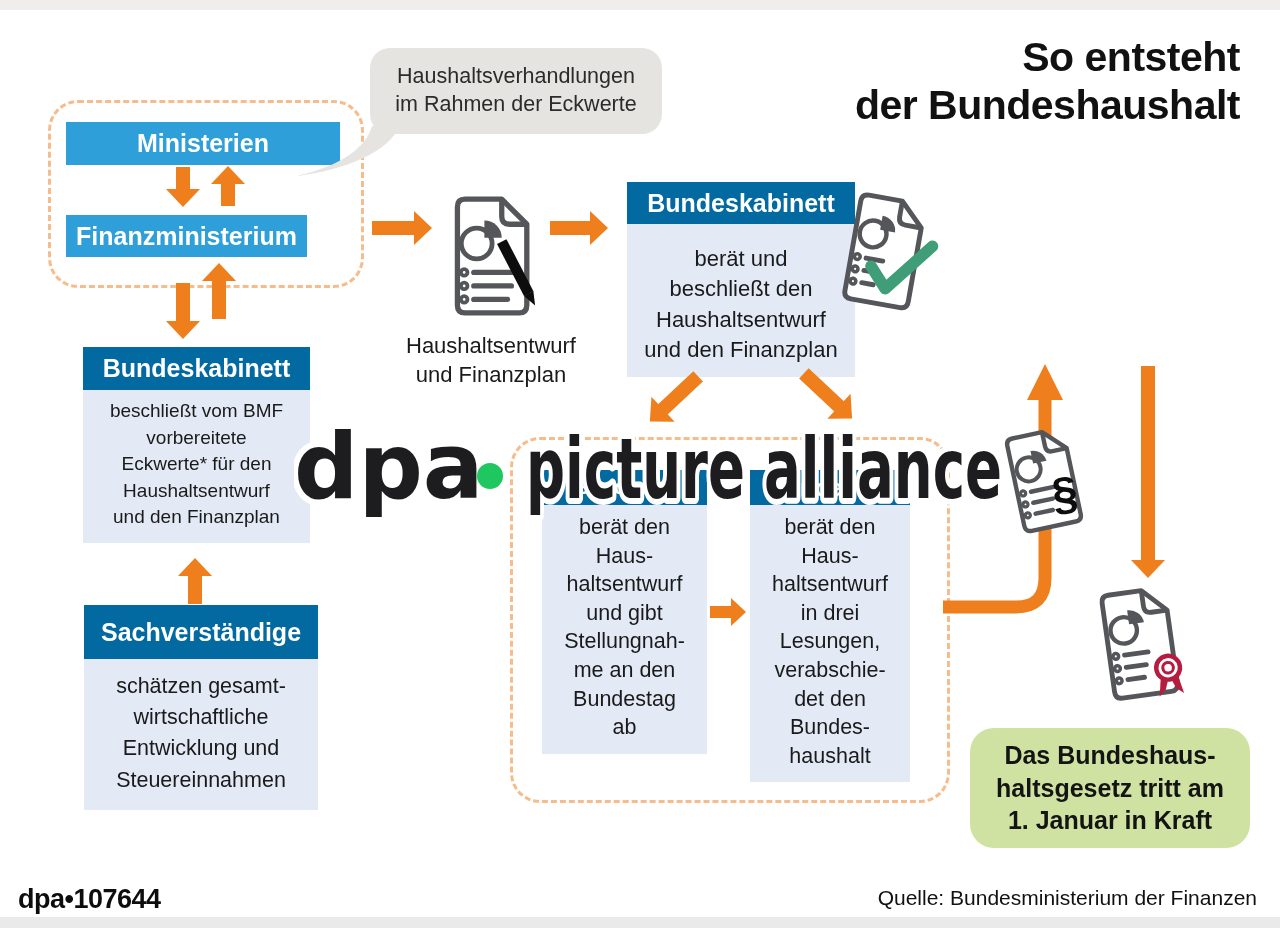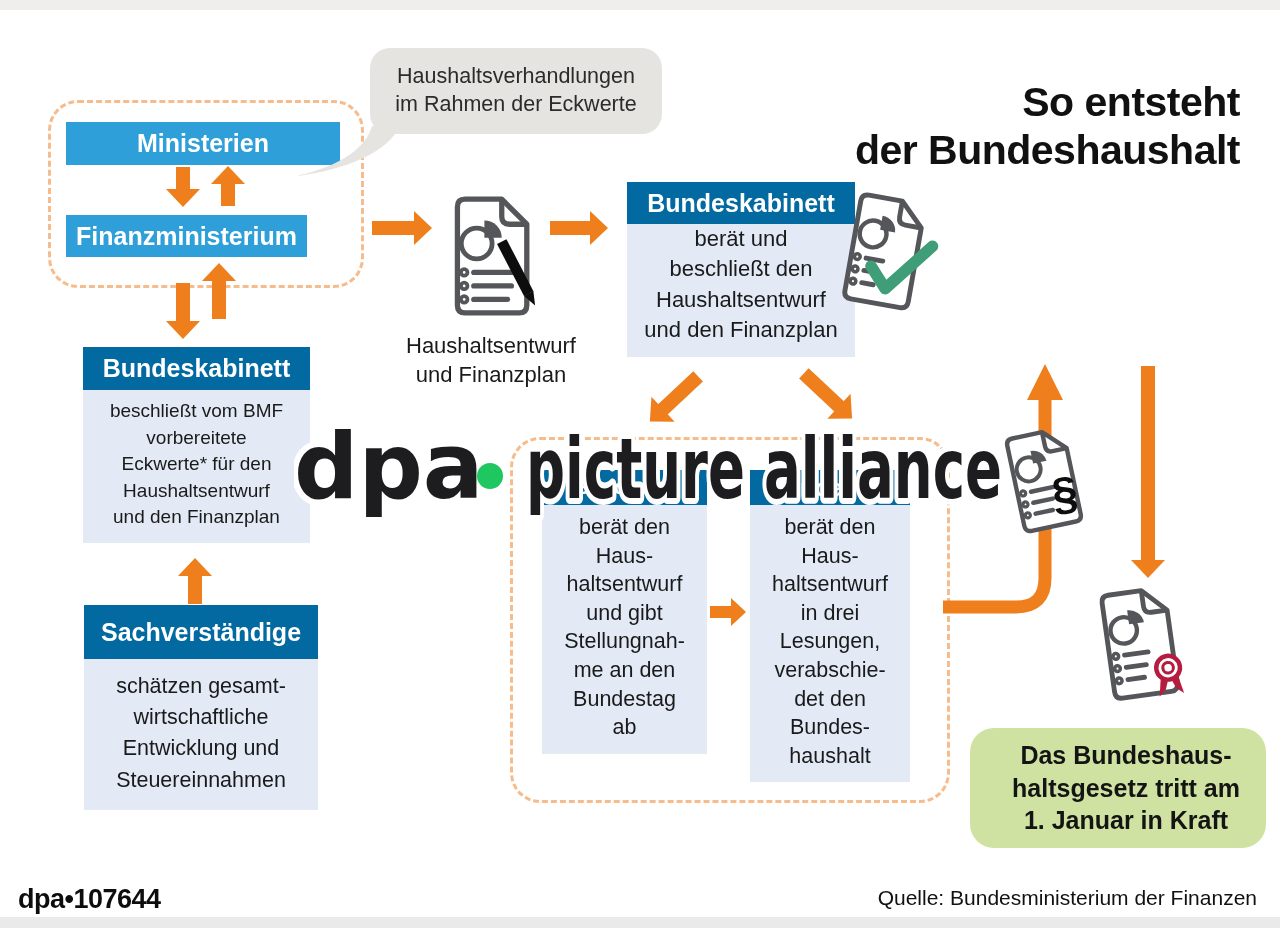--- a/index.html
+++ b/index.html
@@ -4,21 +4,21 @@
 <style>
   html,body{margin:0;padding:0;}
   body{width:1280px;height:928px;position:relative;background:#ffffff;
        font-family:"Liberation Sans", sans-serif;overflow:hidden;color:#1a1a1a;}
   .abs{position:absolute;}
   .ml{white-space:pre-line;}
   
   .strip{left:0;width:1280px;background:#efeeec;}
   
   .title{right:40px;top:34px;width:520px;text-align:right;font-size:41px;font-weight:800;
-         line-height:1.17;color:#111;letter-spacing:-0.5px;margin-top:45px;}
+         line-height:1.17;color:#111;letter-spacing:-0.5px;}
   
   .bubble{left:370px;top:48px;width:292px;height:86px;background:#e6e4e0;border-radius:20px;
           display:flex;align-items:center;justify-content:center;text-align:center;
           font-size:21.5px;line-height:1.3;color:#2b2b2b;z-index:6;}
   .tail{left:296px;top:126px;z-index:6;}
   
   .dashed{border:3px dashed #f6bc8c;border-radius:30px;z-index:2;background:transparent;}
   
   .bluebar{background:#2e9fd9;color:#fff;font-weight:700;display:flex;align-items:center;
            justify-content:center;z-index:3;}
@@ -42,21 +42,21 @@
   .a-sm{height:28px;}
   .a-sm .shaft{top:8px;height:12px;left:0;right:13px;}
   .a-sm .head{right:0;top:0;border-top:14px solid transparent;border-bottom:14px solid transparent;border-left:15px solid #ee7f1c;}
   
   .icon{z-index:8;}
   .para-sign{left:1052px;top:466px;font-size:46px;font-weight:800;color:#0d0d0d;z-index:9;
              transform:rotate(-8deg);}
   
   .note{left:970px;top:728px;width:280px;height:120px;background:#cfe2a2;border-radius:24px;
         display:flex;align-items:center;justify-content:center;text-align:center;
-        font-size:25px;font-weight:700;line-height:1.3;color:#141414;z-index:3;padding-left:16px;}
+        font-size:25px;font-weight:700;line-height:1.3;color:#141414;z-index:3;}
   
   .wm{left:294px;top:420px;width:712px;height:112px;z-index:20;pointer-events:none;}
   .wm text{fill:#1d1d1f;stroke:#ffffff;stroke-width:12px;paint-order:stroke;stroke-linejoin:round;
            font-family:"DejaVu Sans", sans-serif;font-weight:800;}
   .wm .wm-dpa{font-size:90px;}
   .wm .wm-rest{font-size:84px;}
   
   .foot-id{left:18px;top:884px;font-size:27px;font-weight:800;letter-spacing:-0.5px;color:#0d0d0d;}
   .foot-src{right:23px;top:886px;font-size:21px;color:#111;}
   svg{display:block;}
@@ -142,21 +142,21 @@
 <div class="abs ml" style="left:388px;top:332px;width:206px;text-align:center;font-size:22px;line-height:1.3;">Haushaltsentwurf
 und Finanzplan</div>
 
 <div class="abs arr a-right" style="left:550px;top:211px;width:58px;">
     <span class="shaft"></span>
     <span class="head"></span>
   </div>
 
 <div class="abs panel" style="left:627px;top:182px;width:228px;">
   <div class="hdr" style="height:42px;font-size:25px;">Bundeskabinett</div>
-  <div class="bd ml" style="padding:0 4px 12px;font-size:22px;line-height:1.38;">berät und
+  <div class="bd ml" style="padding:20px 4px 12px;font-size:22px;line-height:1.38;">berät und
 beschließt den
 Haushaltsentwurf
 und den Finanzplan</div>
 </div>
 
 <svg class="abs icon" style="left:838px;top:194px;transform:rotate(10deg);" width="100" height="116" viewBox="0 0 112 130">
   <path d="M24,6 H62 L88,32 V116 Q88,124 80,124 H24 Q16,124 16,116 V14 Q16,6 24,6 Z" fill="#fff" stroke="#54565a" stroke-width="5.5" stroke-linejoin="round"></path>
   <path d="M62,6 V24 Q62,32 70,32 H88" fill="none" stroke="#54565a" stroke-width="5.5"></path>
   <circle cx="36" cy="48" r="15" fill="none" stroke="#54565a" stroke-width="5"></circle>
   <path d="M43,42 L43,26 A17,17 0 0 1 60,42 Z" fill="#54565a"></path>

